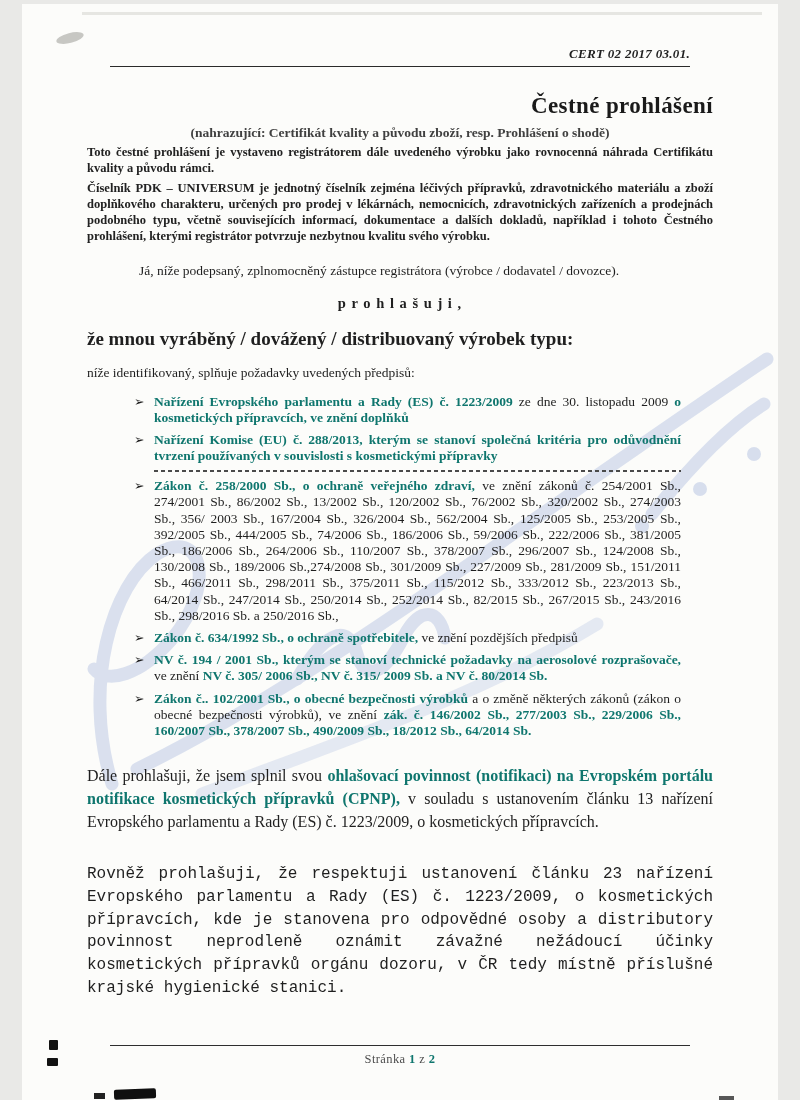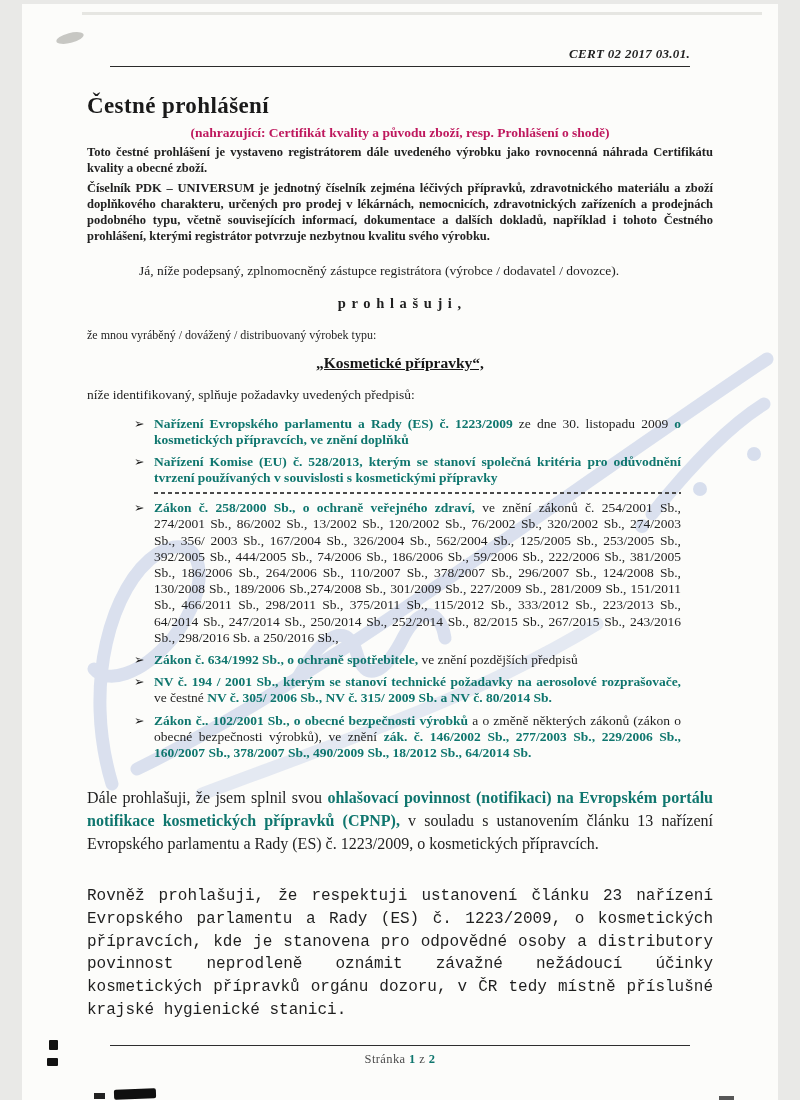--- a/index.html
+++ b/index.html
@@ -15,36 +15,36 @@
   .b{font-weight:bold;color:#0f766e;}
   .content{position:relative;padding:42px 65px 0 65px;z-index:2;}
 
   .cert-ref{
     text-align:right;font-style:italic;font-weight:bold;
     font-size:13px;letter-spacing:.3px;margin-right:23px;
   }
   .header-rule{border-top:1.6px solid #2a2a2a;margin:4px 23px 0 23px;}
 
   .doc-title{
-    margin:26px 0 0 0;text-align:left;
+    margin:26px 0 0 0;text-align:right;
     font-size:23px;font-weight:bold;color:#1a1a1a;letter-spacing:.4px;
   }
   .doc-subtitle{
-    margin-top:6px;text-align:center;font-weight:bold;font-size:13.5px;color:#be185d;
+    margin-top:6px;text-align:center;font-weight:bold;font-size:13.5px;color:#404040;
   }
 
   .preamble-heading{margin-top:30px;font-size:16.5px;font-weight:bold;color:#181818;}
   .preamble-text{
     margin:3px 0 0 0;font-size:12.5px;font-weight:bold;color:#222;
     line-height:1.3;text-align:justify;
   }
 
   .intro-line{margin:18px 0 0 0;padding-left:52px;font-size:13.5px;}
   .prohlasuji{margin-top:16px;text-align:center;font-size:14.5px;font-weight:bold;letter-spacing:1px;}
-  .product-intro{margin:16px 0 0 0;font-size:12px;}
+  .product-intro{margin:16px 0 0 0;font-size:19px;font-weight:bold;}
   .product-name{
     margin-top:11px;text-align:center;font-size:15.5px;font-weight:bold;
     text-decoration:underline;color:#161616;
   }
   .list-intro{margin:15px 0 0 0;font-size:13.5px;}
 
   .reg-list{margin:13px 32px 0 47px;}
   .reg-item{display:flex;margin-bottom:6px;}
   .reg-marker{
     flex:0 0 20px;font-size:12.5px;line-height:16px;color:#1c1c1c;
@@ -103,50 +103,49 @@
   <div class="artifact a-bottom-3"></div>
 
   <div class="content">
 
     <div class="cert-ref">CERT 02 2017 03.01.</div>
     <div class="header-rule"></div>
 
     <h1 class="doc-title">Čestné prohlášení</h1>
     <div class="doc-subtitle">(nahrazující: Certifikát kvality a původu zboží, resp. Prohlášení o shodě)</div>
 
-    <p class="preamble-text">Toto čestné prohlášení je vystaveno registrátorem dále uvedeného výrobku jako rovnocenná náhrada Certifikátu kvality a obecné zboží.</p>
+    <p class="preamble-text">Toto čestné prohlášení je vystaveno registrátorem dále uvedeného výrobku jako rovnocenná náhrada Certifikátu kvality a původu rámci.</p>
     <p class="preamble-text">Číselník PDK – UNIVERSUM je jednotný číselník zejména léčivých přípravků, zdravotnického materiálu a zboží doplňkového charakteru, určených pro prodej v lékárnách, nemocnicích, zdravotnických zařízeních a prodejnách podobného typu, včetně souvisejících informací, dokumentace a dalších dokladů, například i tohoto Čestného prohlášení, kterými registrátor potvrzuje nezbytnou kvalitu svého výrobku.</p>
 
     <p class="intro-line">Já, níže podepsaný, zplnomocněný zástupce registrátora (výrobce / dodavatel / dovozce).</p>
     <div class="prohlasuji">p r o h l a š u j i ,</div>
     <p class="product-intro">že mnou vyráběný / dovážený / distribuovaný výrobek typu:</p>
-    <div class="product-name">„Kosmetické přípravky“,</div>
     <p class="list-intro">níže identifikovaný, splňuje požadavky uvedených předpisů:</p>
 
     <div class="reg-list">
         <div class="reg-item">
           <span class="reg-marker">➢</span>
           <span class="reg-body"><span class="b">Nařízení Evropského parlamentu a Rady (ES) č. 1223/2009</span><span> ze dne 30. listopadu 2009 </span><span class="b">o kosmetických přípravcích, ve znění doplňků</span></span>
         </div>
         <div class="reg-item">
           <span class="reg-marker">➢</span>
-          <span class="reg-body"><span class="b">Nařízení Komise (EU) č. 528/2013, kterým se stanoví společná kritéria pro odůvodnění tvrzení používaných v souvislosti s kosmetickými přípravky</span></span>
+          <span class="reg-body"><span class="b">Nařízení Komise (EU) č. 288/2013, kterým se stanoví společná kritéria pro odůvodnění tvrzení používaných v souvislosti s kosmetickými přípravky</span></span>
         </div>
         <div class="reg-divider"></div>
         <div class="reg-item">
           <span class="reg-marker">➢</span>
           <span class="reg-body"><span class="b">Zákon č. 258/2000 Sb., o ochraně veřejného zdraví,</span><span> ve znění zákonů č. 254/2001 Sb., 274/2001 Sb., 86/2002 Sb., 13/2002 Sb., 120/2002 Sb., 76/2002 Sb., 320/2002 Sb., 274/2003 Sb., 356/ 2003 Sb., 167/2004 Sb., 326/2004 Sb., 562/2004 Sb., 125/2005 Sb., 253/2005 Sb., 392/2005 Sb., 444/2005 Sb., 74/2006 Sb., 186/2006 Sb., 59/2006 Sb., 222/2006 Sb., 381/2005 Sb., 186/2006 Sb., 264/2006 Sb., 110/2007 Sb., 378/2007 Sb., 296/2007 Sb., 124/2008 Sb., 130/2008 Sb., 189/2006 Sb.,274/2008 Sb., 301/2009 Sb., 227/2009 Sb., 281/2009 Sb., 151/2011 Sb., 466/2011 Sb., 298/2011 Sb., 375/2011 Sb., 115/2012 Sb., 333/2012 Sb., 223/2013 Sb., 64/2014 Sb., 247/2014 Sb., 250/2014 Sb., 252/2014 Sb., 82/2015 Sb., 267/2015 Sb., 243/2016 Sb., 298/2016 Sb. a 250/2016 Sb.,</span></span>
         </div>
         <div class="reg-item">
           <span class="reg-marker">➢</span>
           <span class="reg-body"><span class="b">Zákon č. 634/1992 Sb., o ochraně spotřebitele,</span><span> ve znění pozdějších předpisů</span></span>
         </div>
         <div class="reg-item">
           <span class="reg-marker">➢</span>
-          <span class="reg-body"><span class="b">NV č. 194 / 2001 Sb., kterým se stanoví technické požadavky na aerosolové rozprašovače,</span><span> ve čestné </span><span class="b">NV č. 305/ 2006 Sb., NV č. 315/ 2009 Sb. a NV č. 80/2014 Sb.</span></span>
+          <span class="reg-body"><span class="b">NV č. 194 / 2001 Sb., kterým se stanoví technické požadavky na aerosolové rozprašovače,</span><span> ve znění </span><span class="b">NV č. 305/ 2006 Sb., NV č. 315/ 2009 Sb. a NV č. 80/2014 Sb.</span></span>
         </div>
         <div class="reg-item">
           <span class="reg-marker">➢</span>
           <span class="reg-body"><span class="b">Zákon č.. 102/2001 Sb., o obecné bezpečnosti výrobků</span><span> a o změně některých zákonů (zákon o obecné bezpečnosti výrobků), ve znění </span><span class="b">zák. č. 146/2002 Sb., 277/2003 Sb., 229/2006 Sb., 160/2007 Sb., 378/2007 Sb., 490/2009 Sb., 18/2012 Sb., 64/2014 Sb.</span></span>
         </div>
       </div>
 
     <p class="closing"><span>Dále prohlašuji, že jsem splnil svou </span><span class="b">ohlašovací povinnost (notifikaci) na Evropském portálu notifikace kosmetických přípravků (CPNP),</span><span> v souladu s ustanovením článku 13 nařízení Evropského parlamentu a Rady (ES) č. 1223/2009, o kosmetických přípravcích.</span></p>
     <p class="closing"><span>Rovněž prohlašuji, že respektuji ustanovení článku 23 nařízení Evropského parlamentu a Rady (ES) č. 1223/2009, o kosmetických přípravcích, kde je stanovena pro odpovědné osoby a distributory povinnost neprodleně oznámit závažné nežádoucí účinky kosmetických přípravků orgánu dozoru, v ČR tedy místně příslušné krajské hygienické stanici.</span></p>
   </div>

